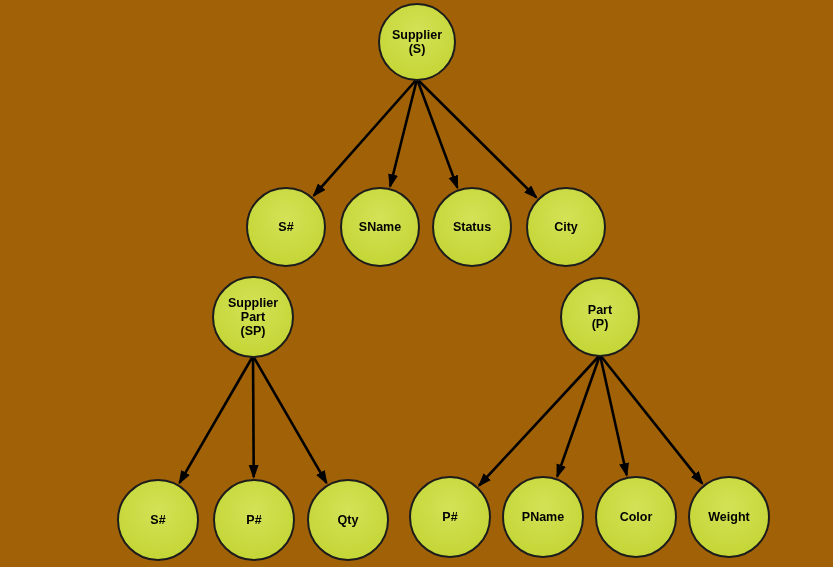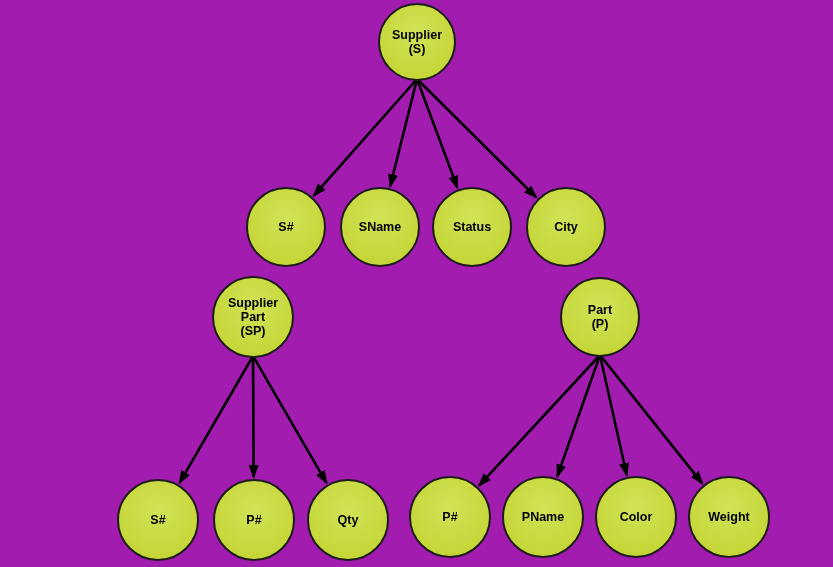--- a/index.html
+++ b/index.html
@@ -5,21 +5,21 @@
   html, body {
     margin: 0;
     padding: 0;
     background: #ffffff;
     font-family: "Liberation Sans", "DejaVu Sans", sans-serif;
   }
   #canvas {
     position: relative;
     width: 833px;
     height: 567px;
-    background: #a21caf;
+    background: #a16207;
     overflow: hidden;
   }
   svg text {
     font-family: "Liberation Sans", "DejaVu Sans", sans-serif;
     font-weight: bold;
     font-size: 12.5px;
     text-anchor: middle;
   }
 </style>
 </head>

